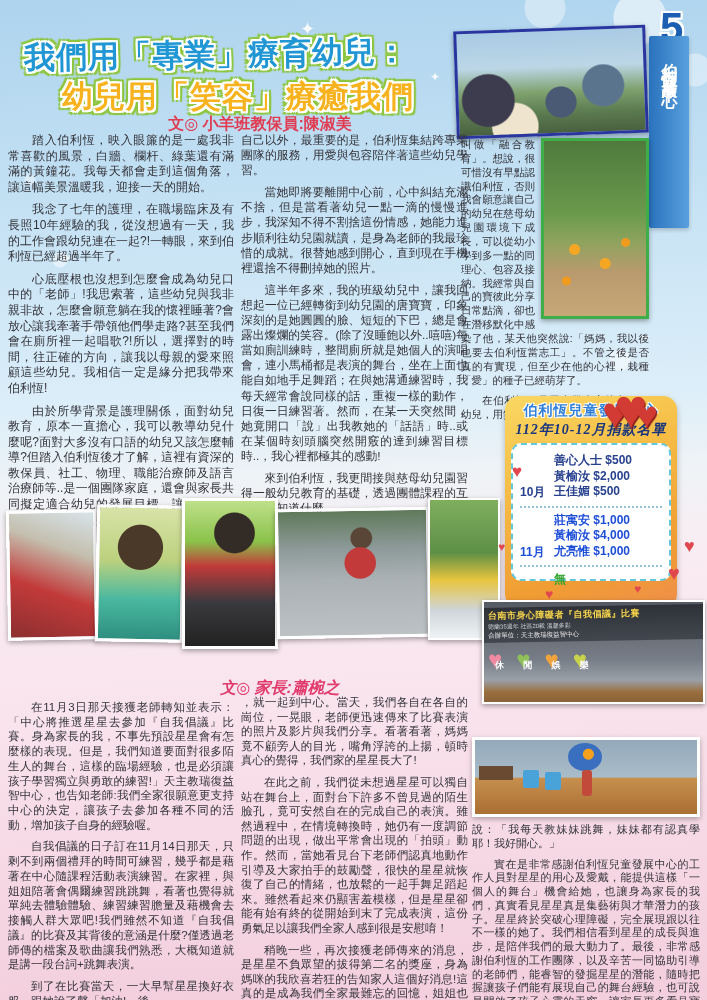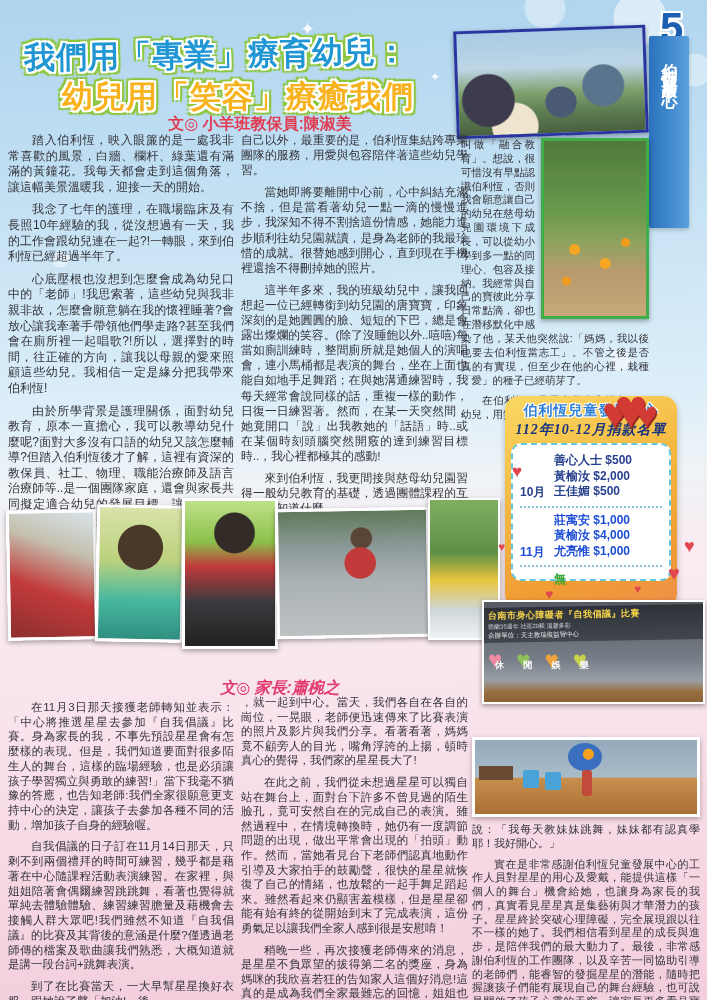--- a/index.html
+++ b/index.html
@@ -207,21 +207,21 @@
       <span class="hd" style="color:#ef8aa2;">♥<i>休</i></span>
       <span class="hd" style="color:#8fc05a;">♥<i>閒</i></span>
       <span class="hd" style="color:#f0a23c;">♥<i>娛</i></span>
       <span class="hd" style="color:#c8d24a;">♥<i>樂</i></span>
     </div>
   </div>
 
   <div class="by2">文◎ 家長:蕭椀之</div>
 
   <div class="col c1b">
-    <p>在11月3日那天接獲老師轉知並表示：「中心將推選星星去參加『自我倡議』比賽。身為家長的我，不事先預設星星會有怎麼樣的表現。但是，我們知道要面對很多陌生人的舞台，這樣的臨場經驗，也是必須讓孩子學習獨立與勇敢的練習!」當下我毫不猶豫的答應，也告知老師:我們全家很願意更支持中心的決定，讓孩子去參加各種不同的活動，增加孩子自身的經驗喔。</p>
+    <p>在11月3日那天接獲老師轉知並表示：「中心將推選星星去參加『自我倡議』比賽。身為家長的我，不事先預設星星會有怎麼樣的表現。但是，我們知道要面對很多陌生人的舞台，這樣的臨場經驗，也是必須讓孩子學習獨立與勇敢的練習!」天主教瑞復益智中心，也告知老師:我們全家很願意更支持中心的決定，讓孩子去參加各種不同的活動，增加孩子自身的經驗喔。</p>
     <p>自我倡議的日子訂在11月14日那天，只剩不到兩個禮拜的時間可練習，幾乎都是藉著在中心隨課程活動表演練習。在家裡，與姐姐陪著會偶爾練習跳跳舞，看著也覺得就單純去體驗體驗、練習練習膽量及藉機會去接觸人群大眾吧!我們雖然不知道『自我倡議』的比賽及其背後的意涵是什麼?僅透過老師傳的檔案及歌曲讓我們熟悉，大概知道就是講一段台詞+跳舞表演。</p>
     <p>到了在比賽當天，一大早幫星星換好衣服，跟她說了聲「加油!」後</p>
   </div>
   <div class="col c2b">
     <p class="cont">，就一起到中心。當天，我們各自在各自的崗位，一晃眼，老師便迅速傳來了比賽表演的照片及影片與我們分享。看著看著，媽媽竟不顧旁人的目光，嘴角浮誇的上揚，頓時真心的覺得，我們家的星星長大了!</p>
     <p>在此之前，我們從未想過星星可以獨自站在舞台上，面對台下許多不曾見過的陌生臉孔，竟可安然自在的完成自己的表演。雖然過程中，在情境轉換時，她仍有一度調節問題的出現，做出平常會出現的「拍頭」動作。然而，當她看見台下老師們認真地動作引導及大家拍手的鼓勵聲，很快的星星就恢復了自己的情緒，也放鬆的一起手舞足蹈起來。雖然看起來仍顯害羞模樣，但是星星卻能有始有終的從開始到末了完成表演，這份勇氣足以讓我們全家人感到很是安慰唷！</p>
     <p>稍晚一些，再次接獲老師傳來的消息，是星星不負眾望的拔得第二名的獎座，身為媽咪的我欣喜若狂的告知家人這個好消息!這真的是成為我們全家最難忘的回憶，姐姐也喜悅的</p>
   </div>
   <div class="col c3b">
     <div class="ph-stage">

